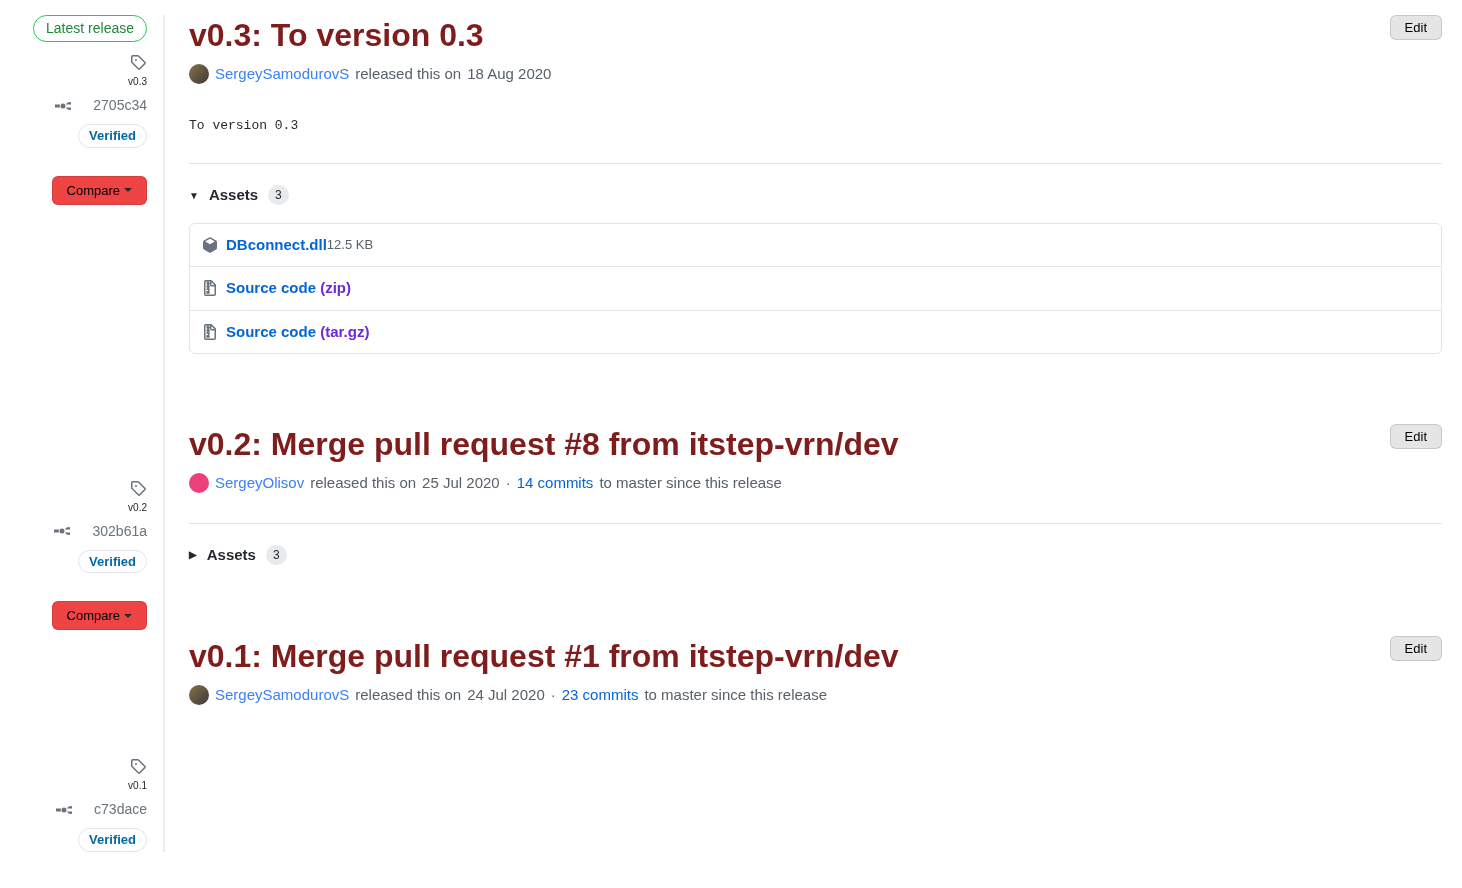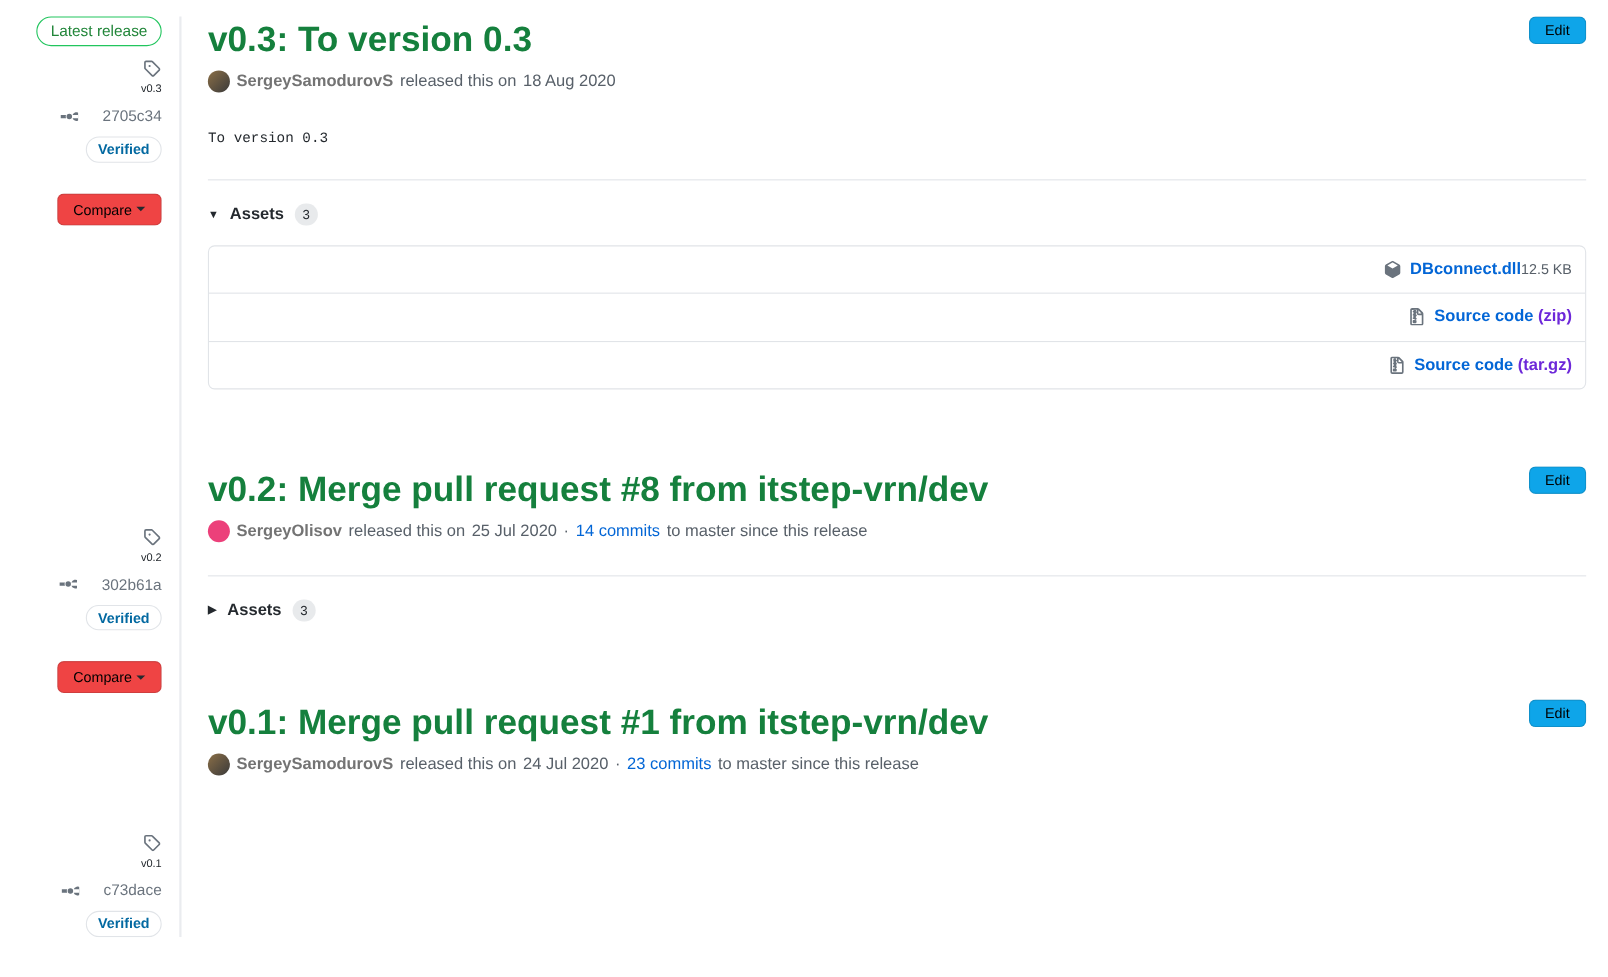--- a/index.html
+++ b/index.html
@@ -92,27 +92,27 @@
       margin-bottom: 70px;
     }
     .release-header {
       display: flex;
       justify-content: space-between;
       align-items: flex-start;
     }
     .release-title {
       font-size: 32px;
       font-weight: 600;
-      color: #15803d;
+      color: #7f1d1d;
       text-decoration: none;
       line-height: 1.25;
     }
     .edit-btn {
       border: 1px solid rgba(27,31,35,0.15);
-      background: #0ea5e9;
+      background: #e5e5e5;
       border-radius: 6px;
       padding: 4px 14px;
       font-size: 13px;
       font-weight: 500;
       cursor: pointer;
     }
     .byline {
       display: flex;
       align-items: center;
       gap: 6px;
@@ -125,22 +125,22 @@
       height: 20px;
       border-radius: 50%;
       display: inline-flex;
       align-items: center;
       justify-content: center;
       font-size: 10px;
     }
     .avatar-1 { background: linear-gradient(135deg, #8b6f47, #3a3a3a); }
     .avatar-2 { background: #ec407a; }
     .author-link {
-      color: #737373;
-      font-weight: 700;
+      color: #3b82f6;
+      font-weight: 400;
       text-decoration: none;
     }
     .commits-link {
       color: #0366d6;
       text-decoration: none;
     }
     .release-desc {
       font-family: SFMono-Regular, Consolas, "Liberation Mono", Menlo, monospace;
       font-size: 13px;
       margin-top: 30px;
@@ -175,21 +175,21 @@
     }
     .assets-list {
       margin-top: 16px;
       border: 1px solid #e1e4e8;
       border-radius: 6px;
       overflow: hidden;
     }
     .asset-row {
       display: flex;
       align-items: center;
-      justify-content: flex-end;
+      justify-content: flex-start;
       padding: 10px 12px;
       border-bottom: 1px solid #e1e4e8;
     }
     .asset-row:last-child {
       border-bottom: none;
     }
     .asset-left {
       display: flex;
       align-items: center;
       gap: 8px;

